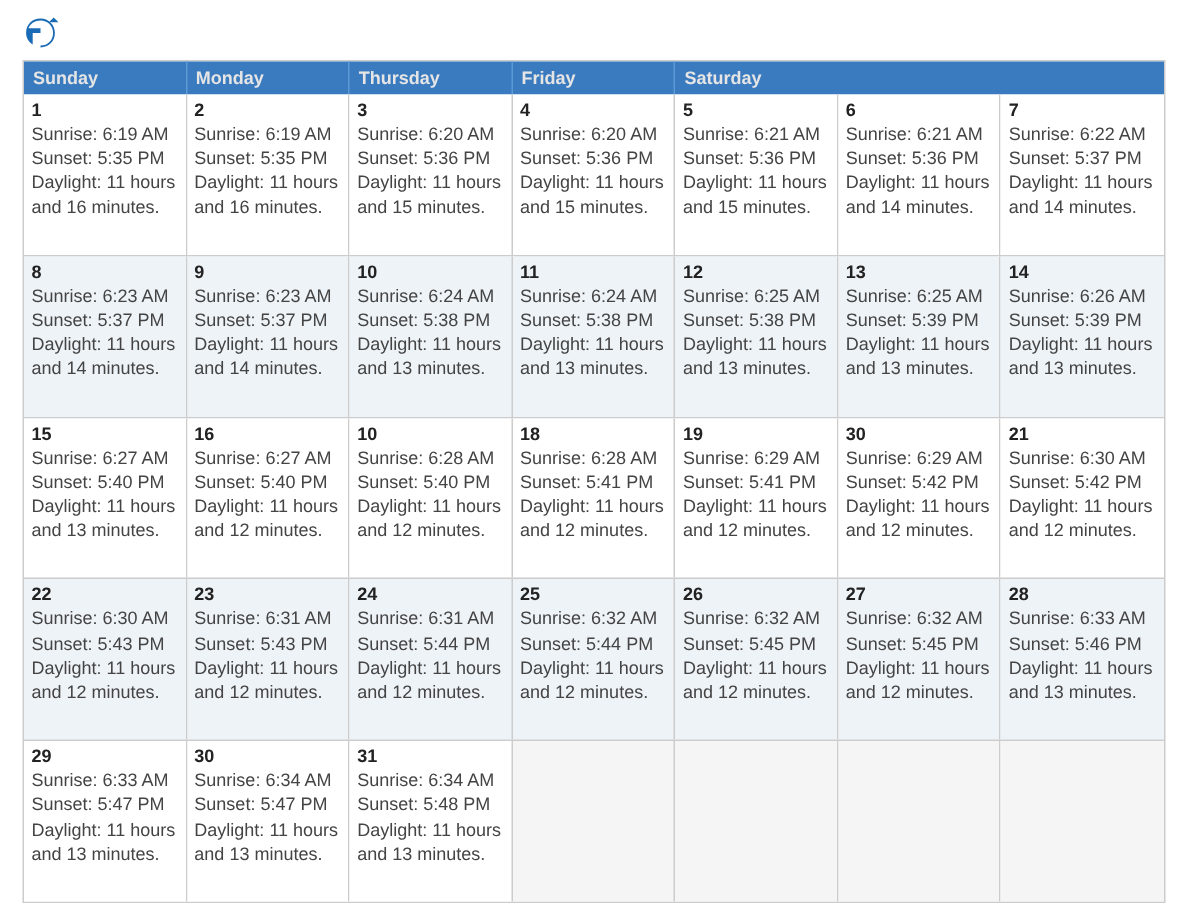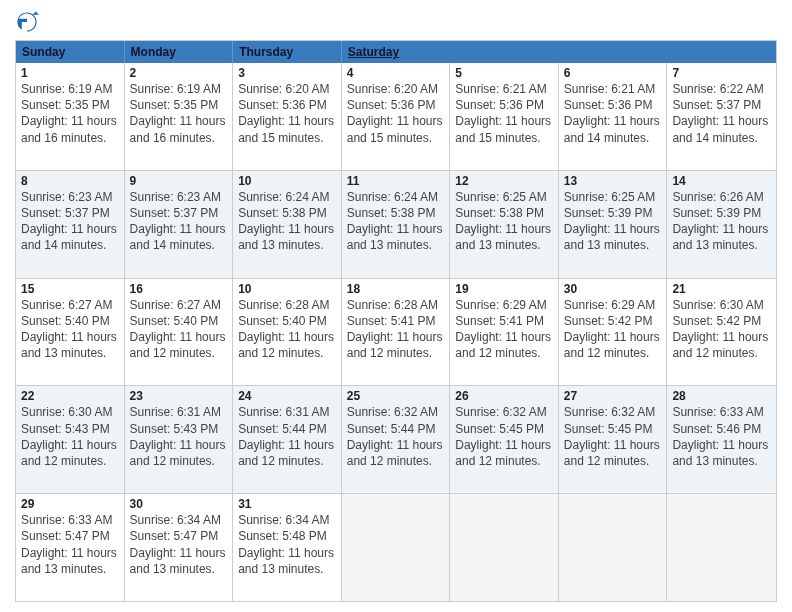--- a/index.html
+++ b/index.html
@@ -56,28 +56,28 @@
       display: flex;
       flex-direction: column;
       border: 1px solid #ccc;
     }
     .day-headers {
       display: grid;
       grid-template-columns: repeat(7, 1fr);
       background: #3a7abf;
     }
     .day-header {
-      color: #0f172a;
+      color: #e5e5e5;
       font-size: 12px;
       font-weight: bold;
       padding: 4px 6px;
       text-align: left;
       border-right: 1px solid #5a9ad5;
     }
-    .day-header:last-child { border-right: none; text-decoration: underline; }
+    .day-header:last-child { border-right: none; }
     .calendar-body {
       display: flex;
       flex-direction: column;
       flex: 1;
     }
     .calendar-row {
       display: grid;
       grid-template-columns: repeat(7, 1fr);
       flex: 1;
       border-top: 1px solid #ccc;
@@ -127,20 +127,21 @@
       <div class="month-title"></div>
       <div class="location-title"></div>
     </div>
   </div>
 
   <div class="calendar">
     <div class="day-headers">
     <div class="day-header">Sunday</div>
         <div class="day-header">Monday</div>
         <div class="day-header">Thursday</div>
+        <div class="day-header">Friday</div>
         <div class="day-header">Saturday</div>
       </div>
     <div class="calendar-body">
     <div class="calendar-row">
           <div class="cell">
             <div class="cell-day">1</div>
 <div class="cell-info">Sunrise: 6:19 AM<br>Sunset: 5:35 PM<br>Daylight: 11 hours and 16 minutes.</div>
           </div>
           <div class="cell">
             <div class="cell-day">2</div>

